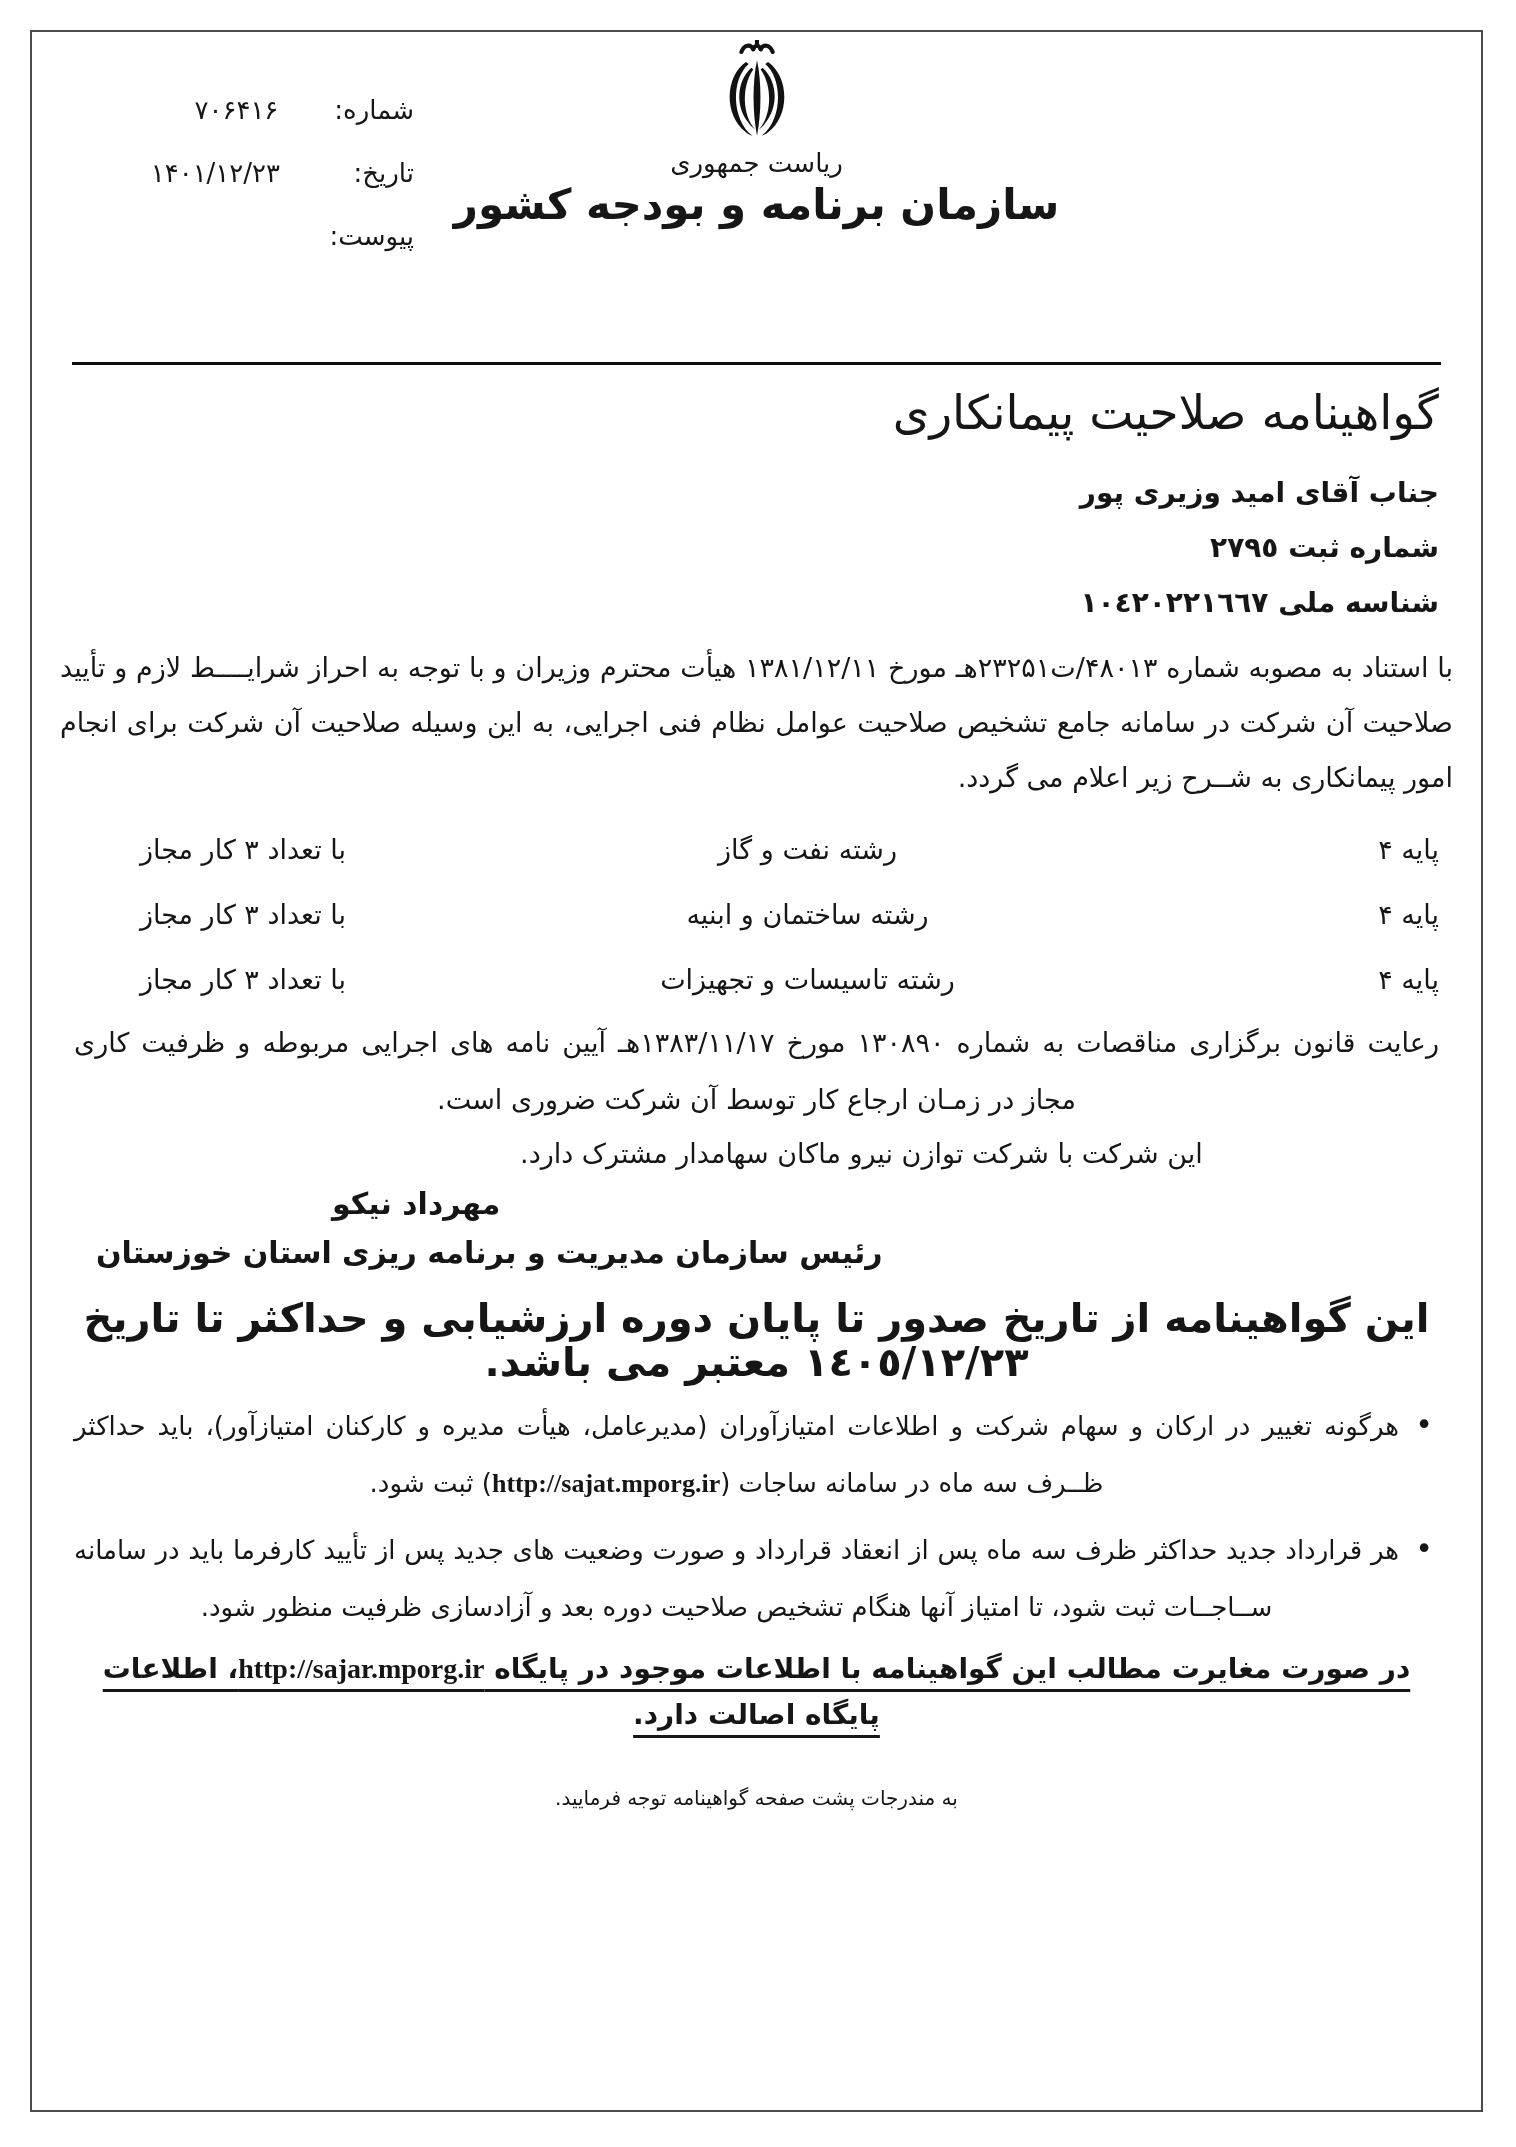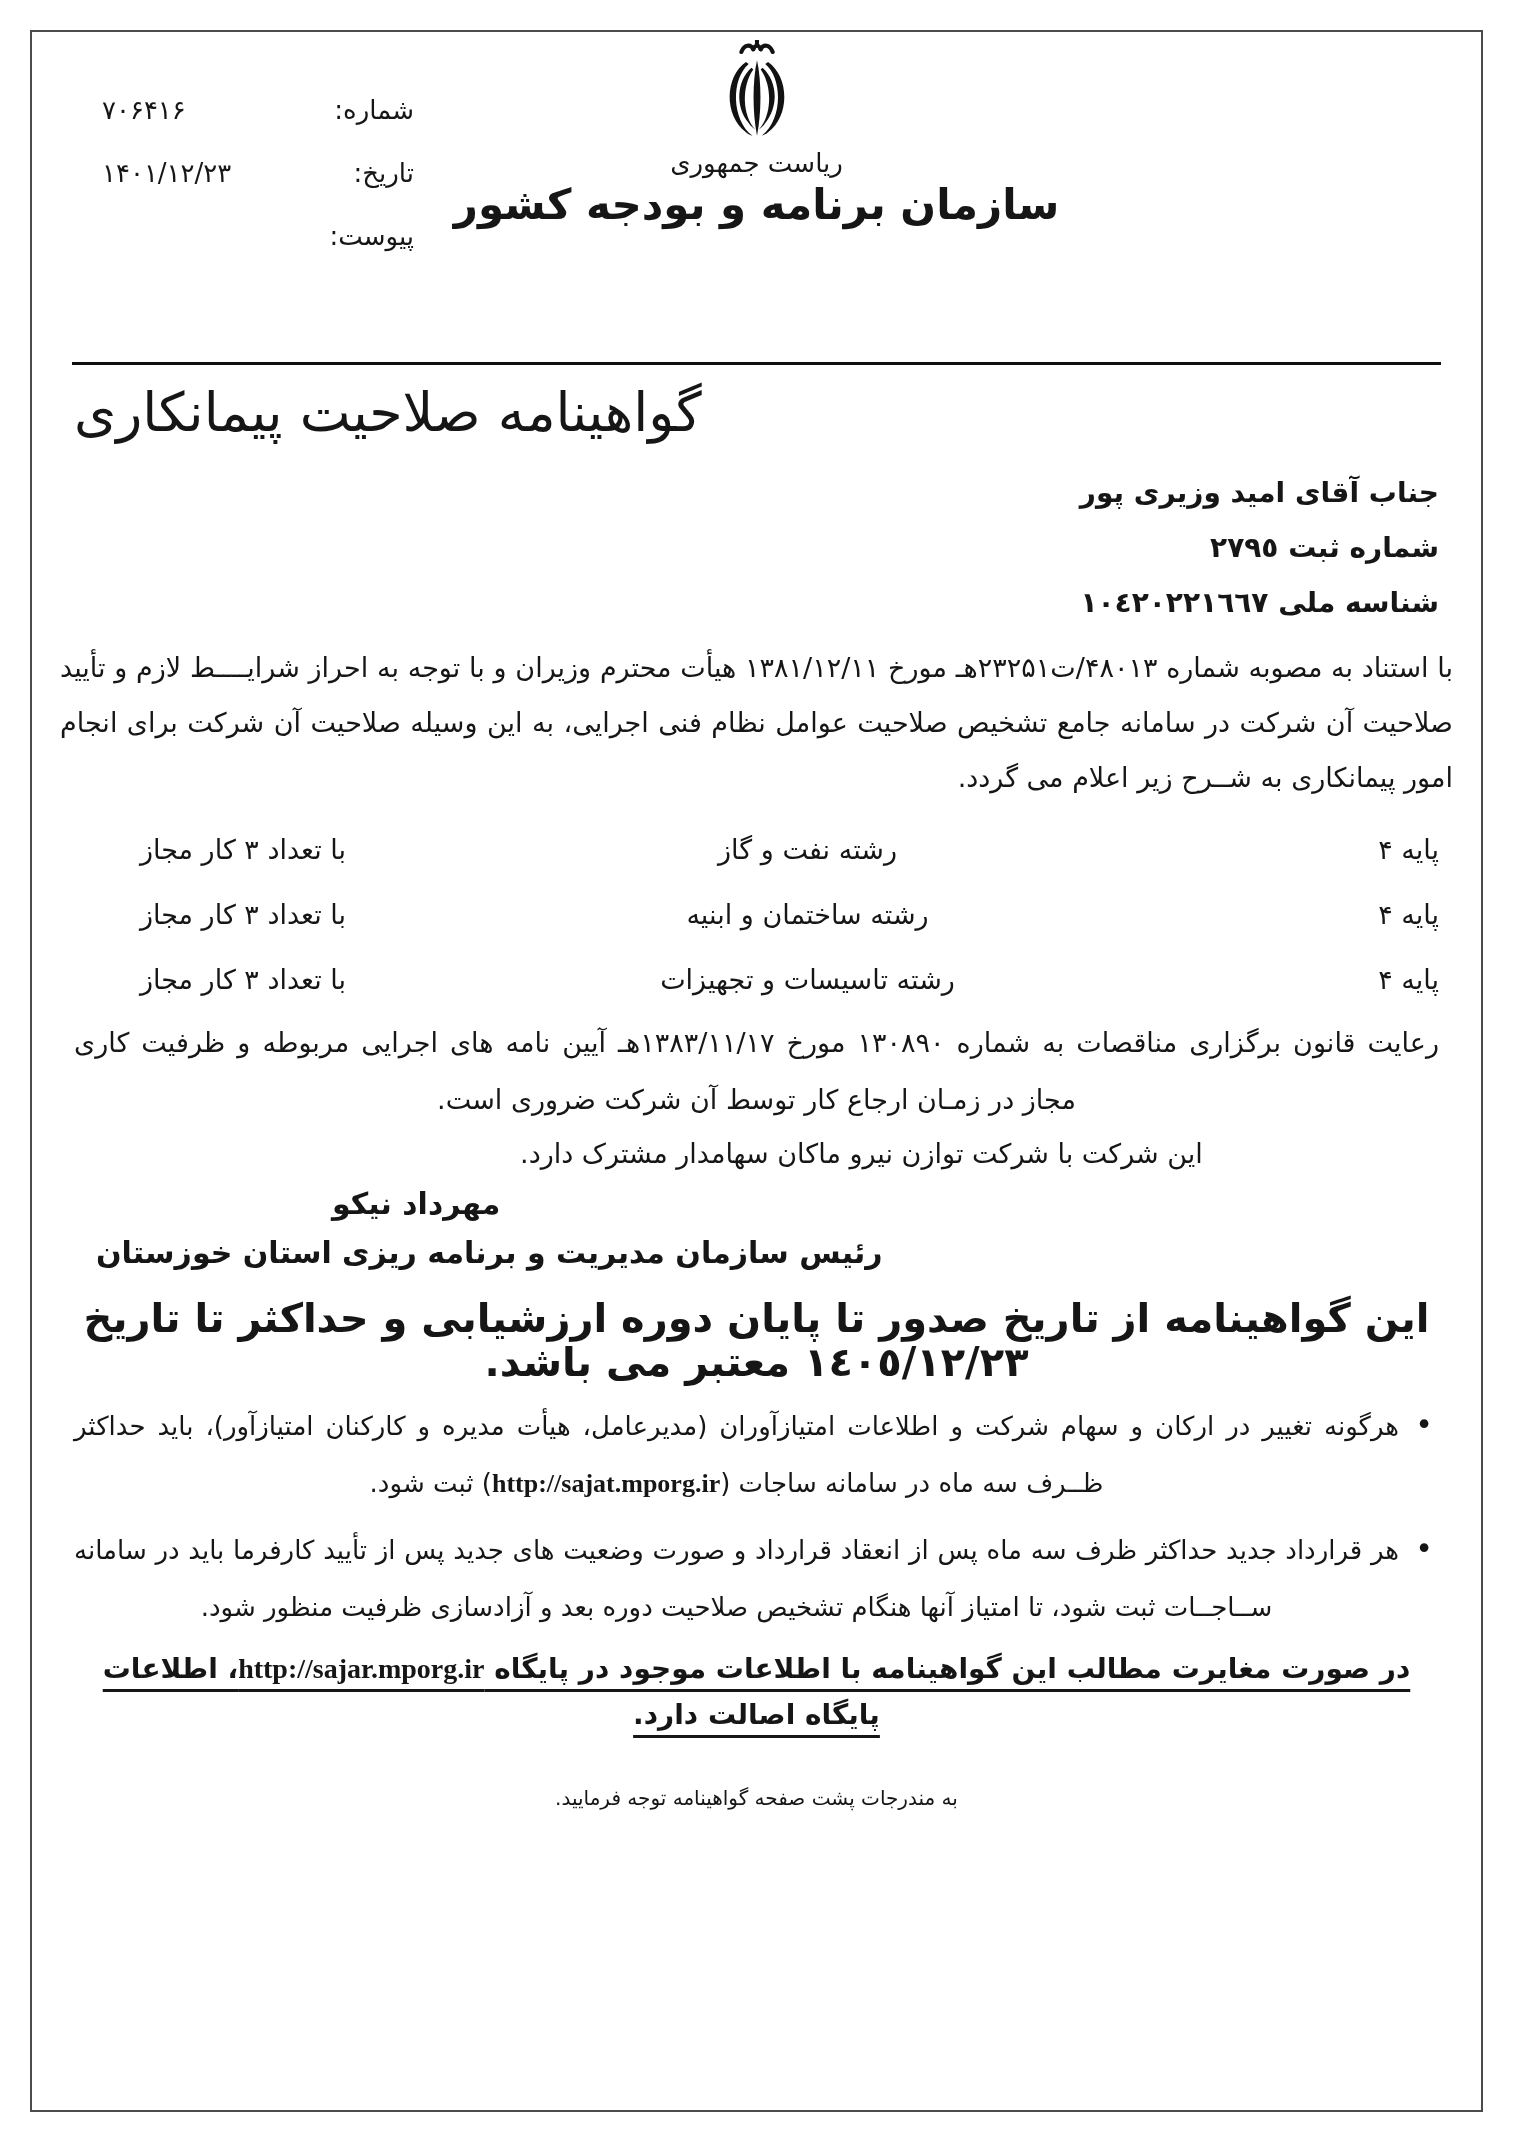--- a/index.html
+++ b/index.html
@@ -10,28 +10,28 @@
   .frame{
     position:absolute;left:30px;top:30px;width:1449px;height:2078px;
     border:2px solid #4b4b4b;background:#ffffff;
   }
   
   .hdr{position:relative;height:330px;}
   .hdr-fields{position:absolute;left:70px;top:63px;width:312px;font-size:26px;}
   .f-row{display:flex;gap:56px;height:34px;align-items:flex-start;margin-bottom:29px;}
   .f-row.last{margin-top:7px;}
   .f-label{min-width:78px;white-space:nowrap;}
-  .f-value{flex:1;text-align:left;direction:ltr;white-space:nowrap;}
+  .f-value{flex:1;text-align:right;direction:ltr;white-space:nowrap;}
   .org{position:absolute;left:50%;top:8px;transform:translateX(-50%);width:640px;text-align:center;}
   .org svg{display:block;margin:0 auto;}
   .org-l1{font-size:26px;margin-top:2px;letter-spacing:1px;}
   .org-l2{font-size:42px;font-weight:bold;margin-top:2px;}
   
   .rule{margin:0 40px;border:0;border-top:3px solid #0f0f0f;height:0;}
-  .title{margin:10px 42px 0;text-align:left;font-size:54px;font-weight:400;line-height:76px;}
+  .title{margin:10px 42px 0;text-align:right;font-size:47px;font-weight:400;line-height:76px;}
   
   .addr{margin:14px 42px 0;text-align:right;font-weight:bold;font-size:28px;line-height:55px;}
   
   .intro{margin:10px 28px 0;font-size:27px;line-height:55px;text-align:justify;}
   .quals{margin:12px 42px 0;font-size:27px;}
   .q-row{display:flex;align-items:center;line-height:65px;}
   .q-grade{width:170px;white-space:nowrap;}
   .q-field{flex:1;text-align:center;white-space:nowrap;}
   .q-cap{width:262px;white-space:nowrap;padding-left:10px;}
   .law{margin:2px 42px 0;font-size:27px;line-height:57px;text-align:justify;text-align-last:center;}

